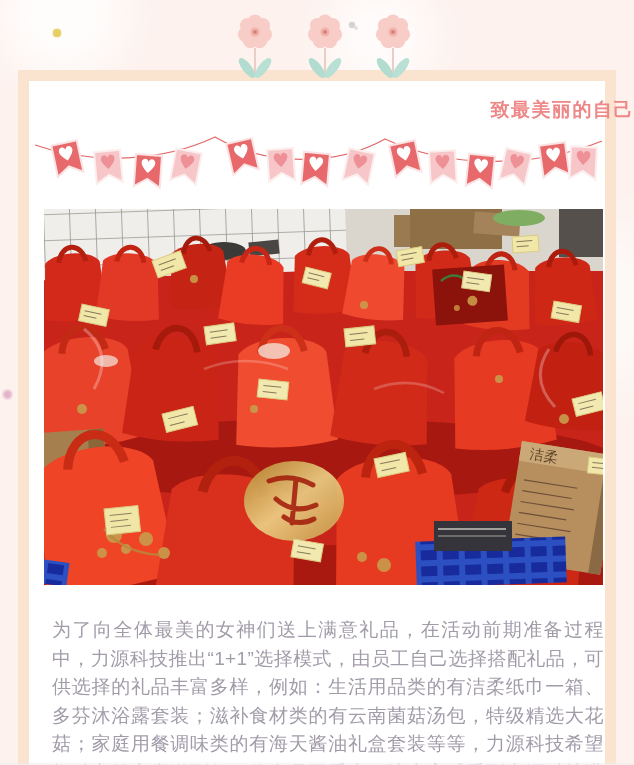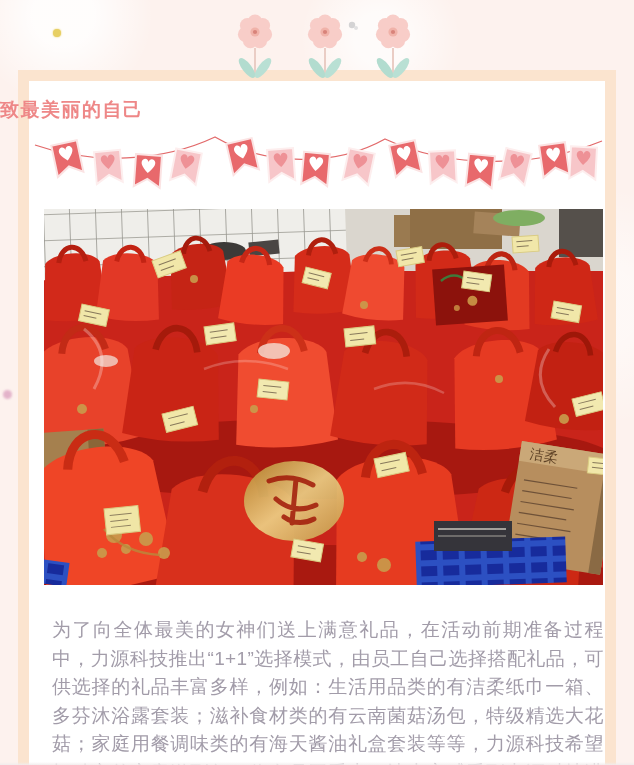--- a/index.html
+++ b/index.html
@@ -15,21 +15,21 @@
   .bg-dot{position:absolute;border-radius:50%;}
   .bg-dot.yellow{left:53px;top:29px;width:8px;height:8px;background:#e7cf63;box-shadow:0 0 2px #e7cf63;}
   .bg-dot.pink{left:3px;top:390px;width:9px;height:9px;background:#dfa9c4;filter:blur(1px);opacity:.85;}
   .card{
     position:absolute; left:18px; top:70px; width:576px; height:720px;
     background:#ffffff; border:11px solid #fbe4cf; box-sizing:content-box;
   }
   .flowers{position:absolute; left:224px; top:12px; width:200px; height:78px;}
   .title{
     position:absolute; left:0; top:97px; width:634px; margin:0;
-    text-align:left; font-size:19px; font-weight:bold;
+    text-align:right; font-size:19px; font-weight:bold;
     color:#ee8787; letter-spacing:1.5px;
   }
   .banner{position:absolute; left:32px; top:129px; width:574px; height:74px;}
   .photo{position:absolute; left:44px; top:209px; width:559px; height:376px; cursor:pointer;}
   .para{
     position:absolute; left:44px; top:608px; width:552px; margin:8px;
     font-size:19px; line-height:28.5px; letter-spacing:.4px;
     color:#a29ca9; text-align:justify;
   }
   .bottom-strip{

